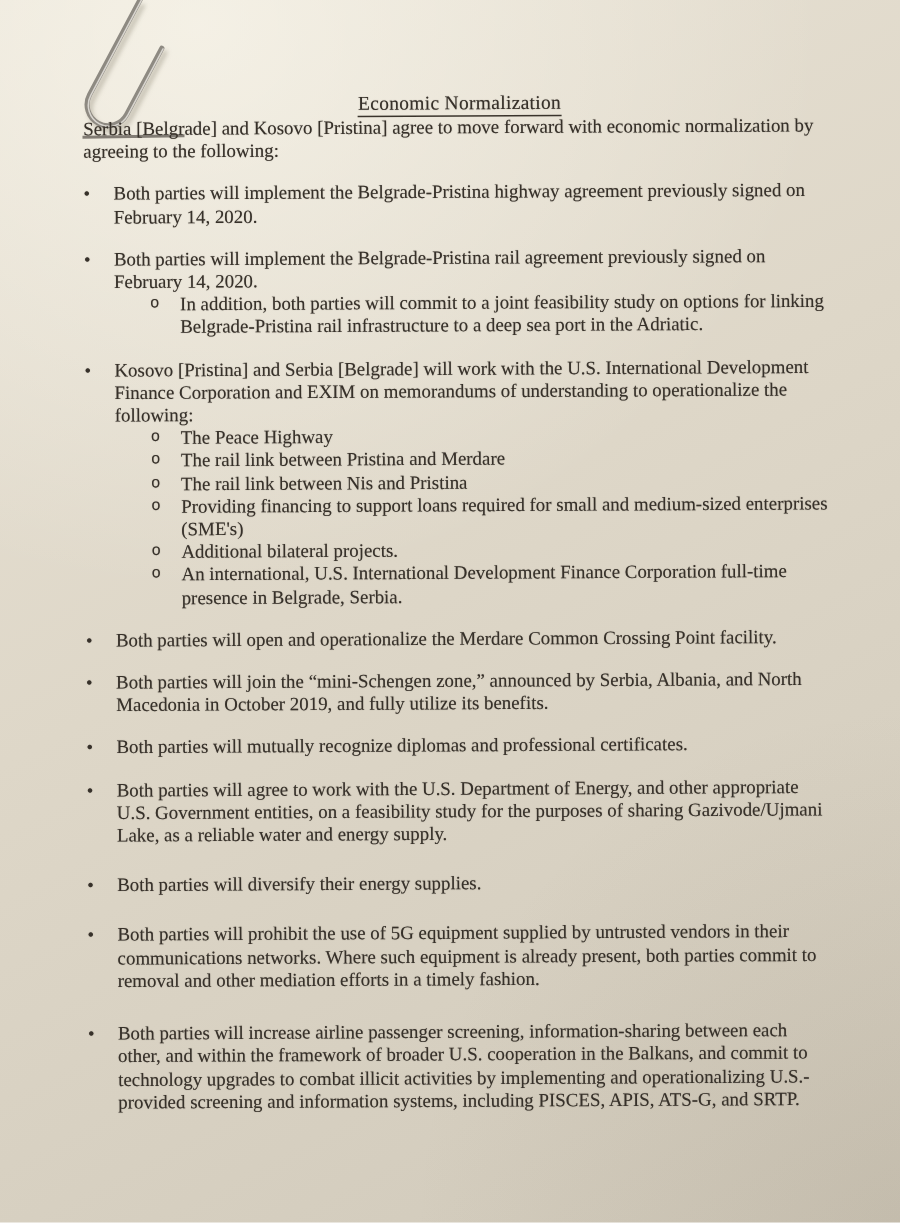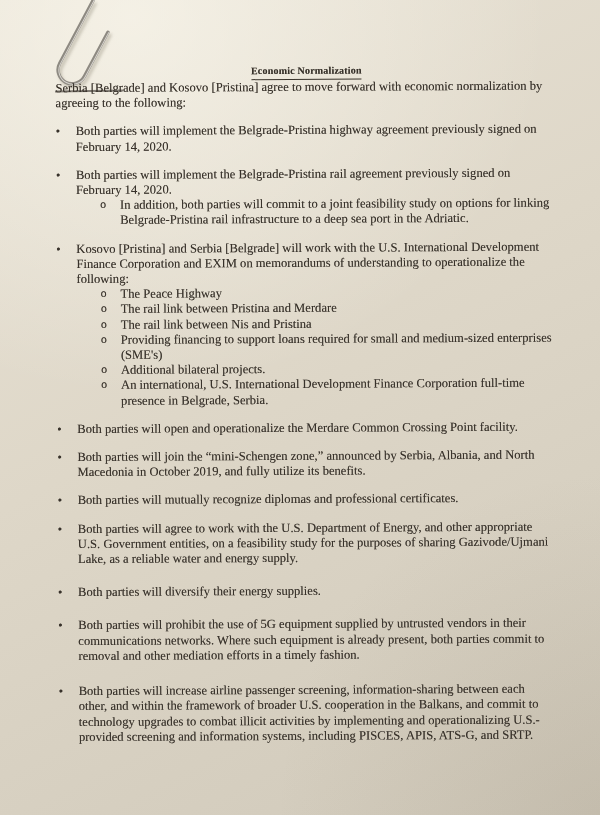--- a/index.html
+++ b/index.html
@@ -12,21 +12,21 @@
       radial-gradient(ellipse 90% 70% at 100% 100%, rgba(120,108,88,0.14), rgba(255,255,255,0) 60%),
       linear-gradient(152deg, #e9e3d6 0%, #ded7c8 45%, #d0c9ba 100%);
   }
   .page {
     position: absolute; left: 0; top: 0;
     padding: 60px 0 0 55px; width: 502px;
     transform: rotate(-0.3deg); transform-origin: 50% 0;
   }
   .title-wrap { text-align: center; }
   .title {
-    display: inline-block; font-size: 10px; font-weight: bold;
+    display: inline-block; font-size: 13px; font-weight: normal;
     letter-spacing: 0.2px; line-height: 15px;
     border-bottom: 1.5px solid #3a342c; padding-bottom: 1px;
     text-shadow: 0 0 0.6px rgba(55,49,42,0.55);
   }
   .intro { margin: 13px 0 0 8px; width: 500px; }
   .txt {
     margin: 0; font-size: 12.6px; line-height: 15.2px;
     white-space: pre-line; text-shadow: 0 0 0.6px rgba(55,49,42,0.5);
   }
   .group { margin-top: 13px; }

